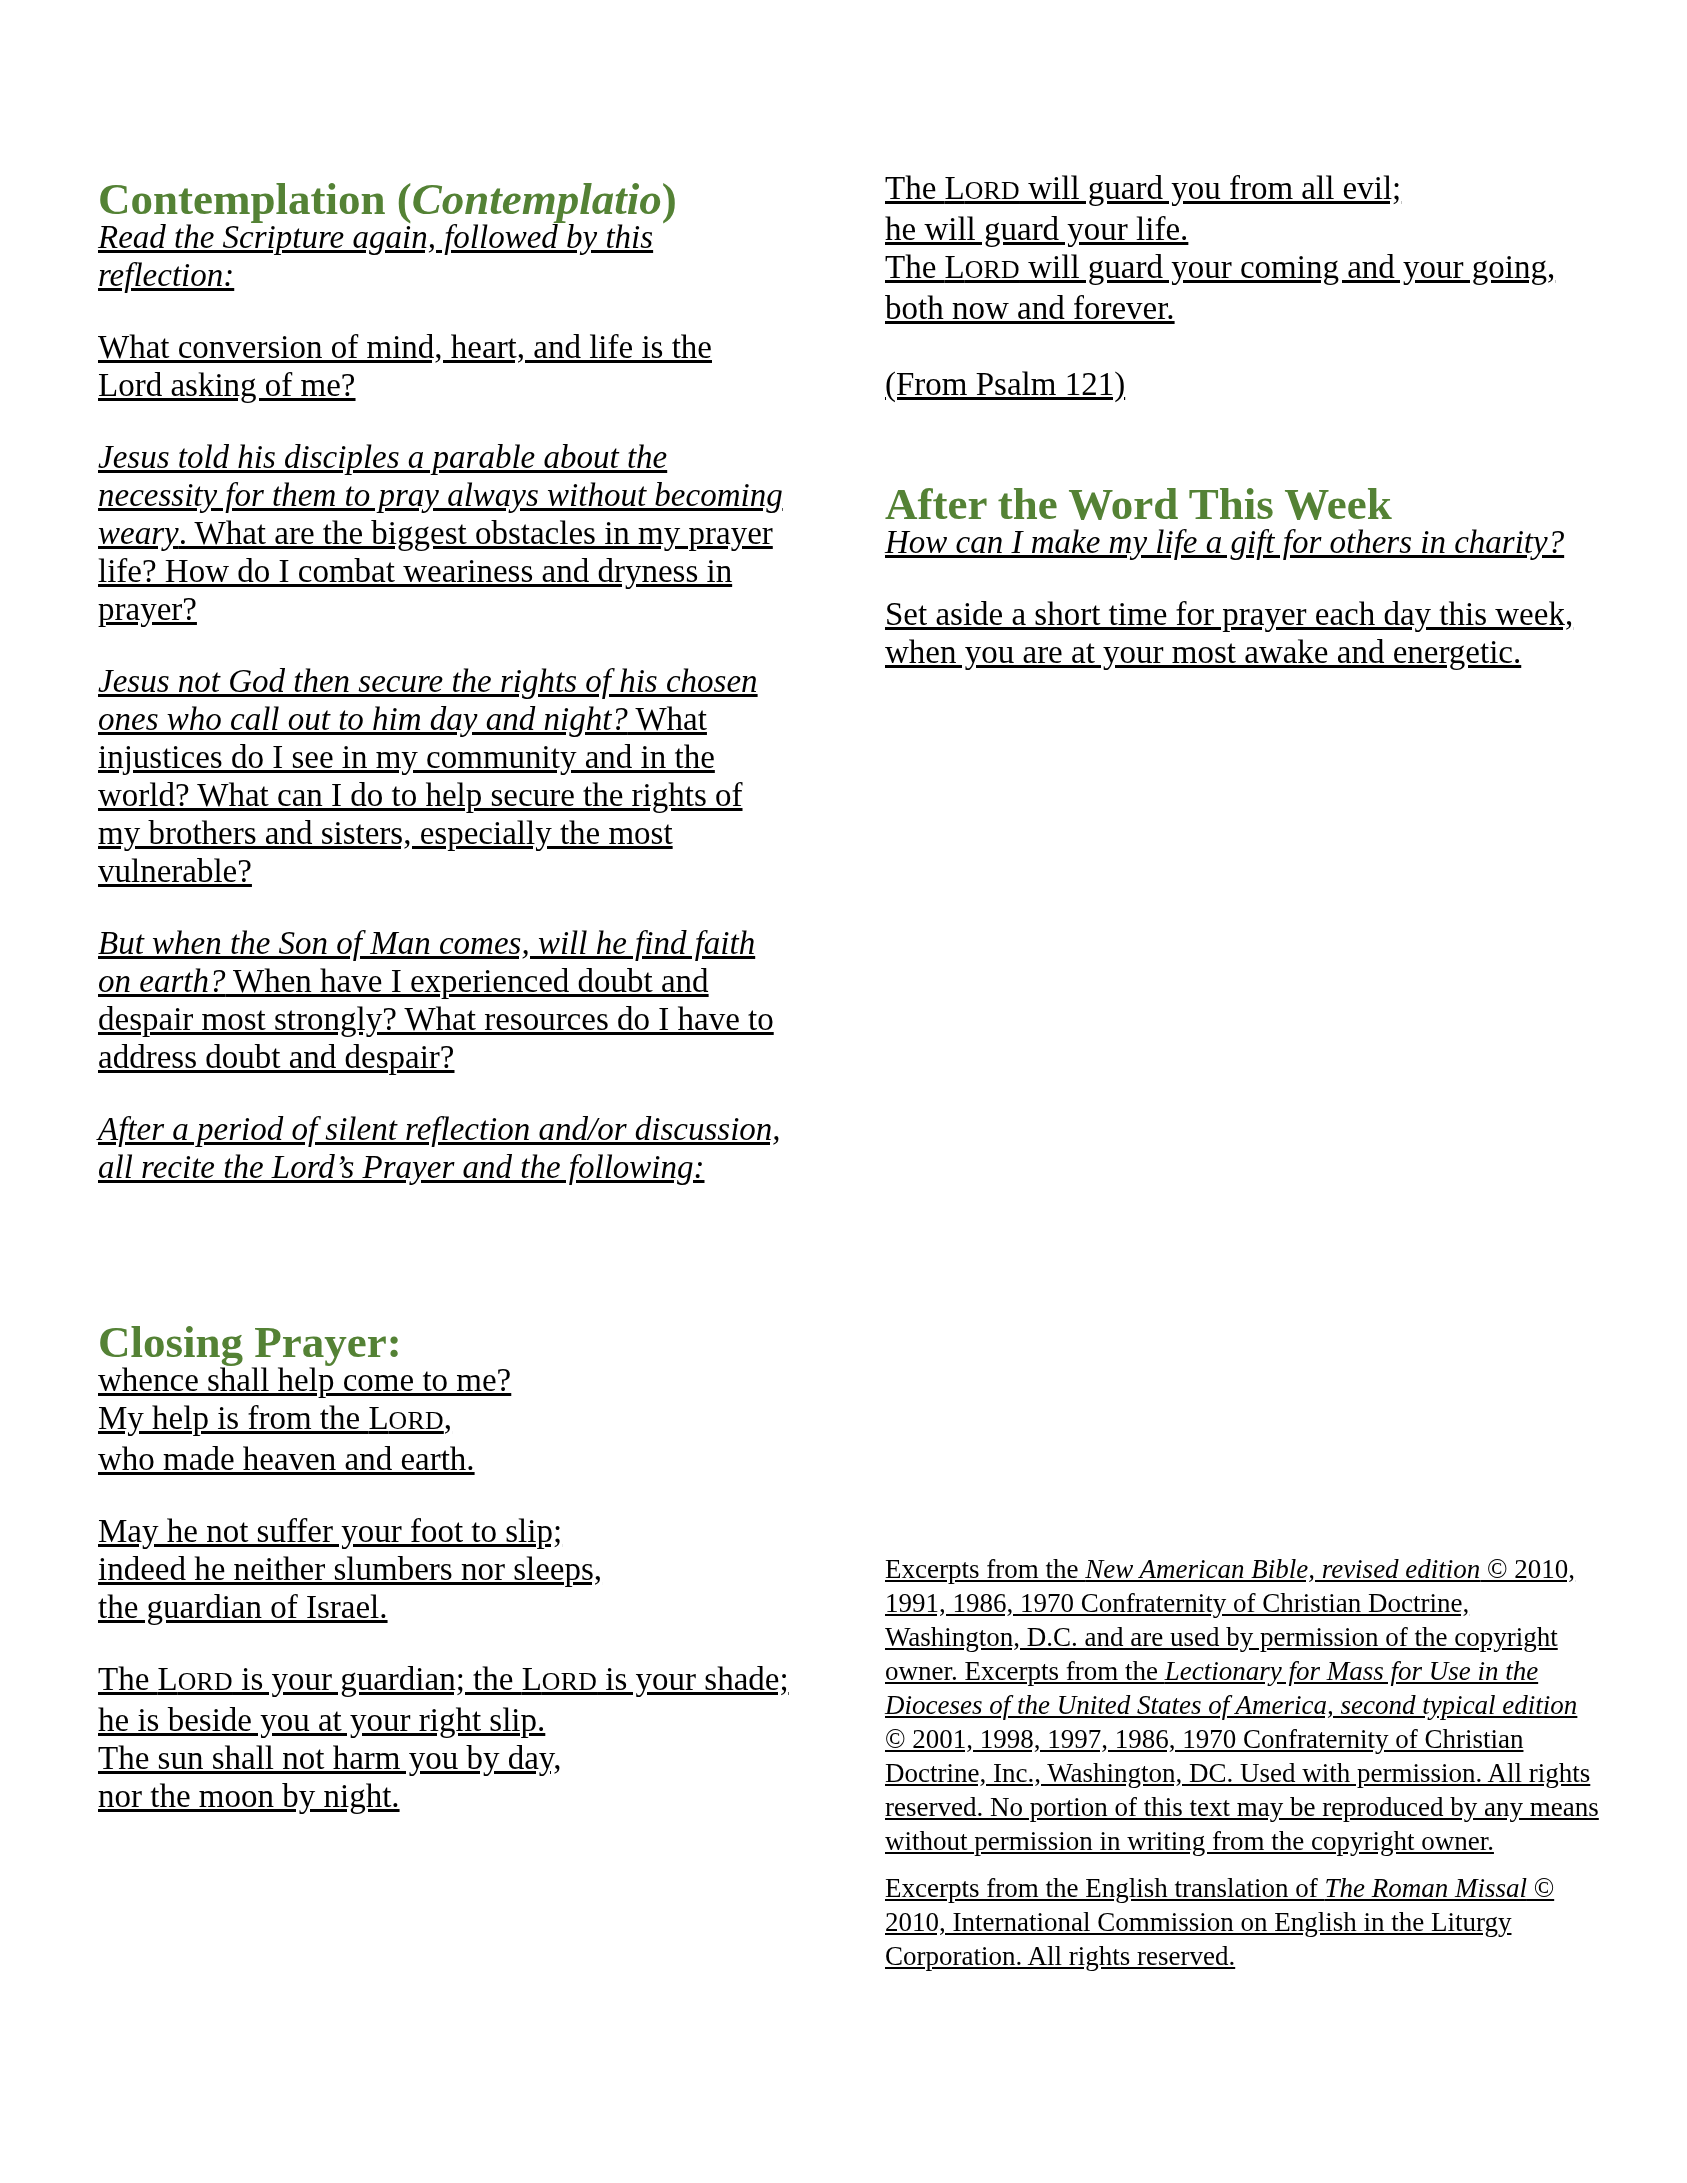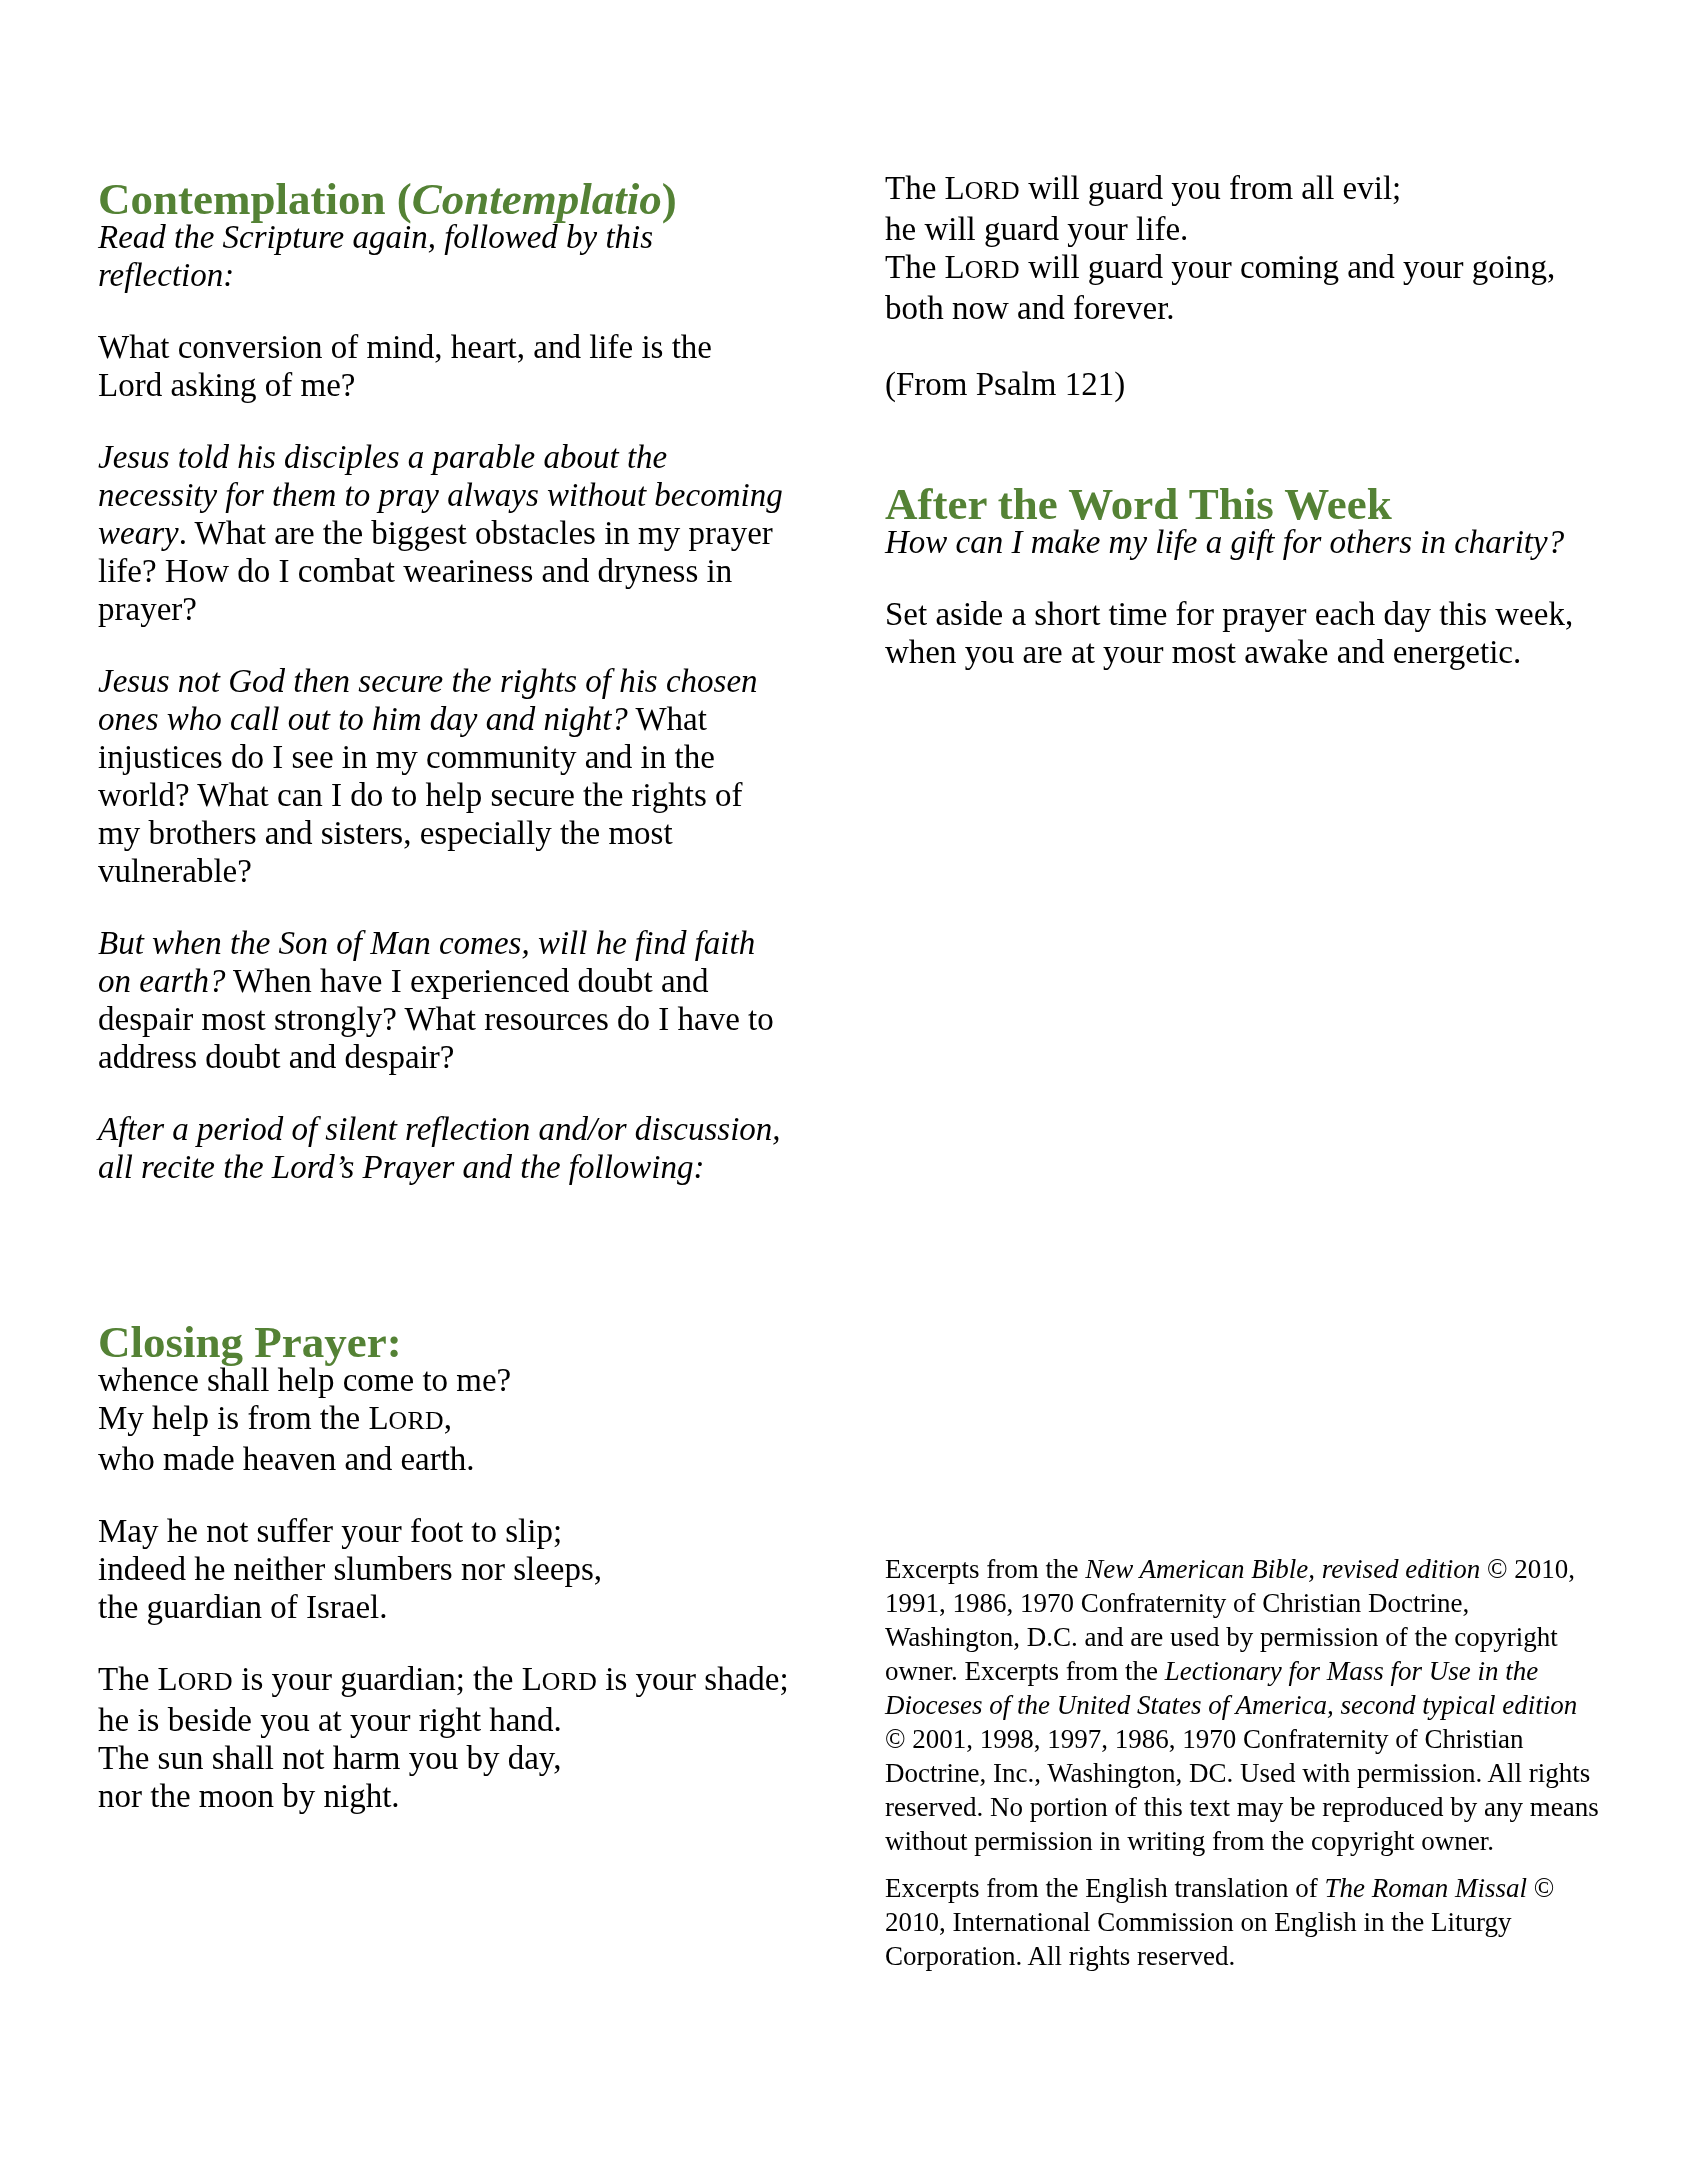--- a/index.html
+++ b/index.html
@@ -4,21 +4,21 @@
 <style>
   html, body { margin: 0; padding: 0; background: #ffffff; }
   body { width: 1687px; height: 2183px; position: relative; overflow: hidden;
          font-family: "Liberation Serif", "DejaVu Serif", serif; color: #000; }
   .col { position: absolute; }
   .left { left: 98px; top: 173px; width: 708px; }
   .right-top { left: 885px; top: 169px; width: 728px; }
   .right-bottom { left: 885px; top: 1552px; width: 715px; }
   h2 { margin: 0; font-weight: bold; color: #548235; font-size: 45px; line-height: 53px; }
   h2 i { font-style: italic; }
-  p { margin: 0; font-size: 33px; line-height: 38px; }
+  p { margin: 0; font-size: 33px; line-height: 38px; text-decoration: underline; }
   .gap { margin-top: 34px; }
   .it { font-style: italic; }
   .sc { font-size: 0.78em; letter-spacing: 0.3px; }
   .fn p { font-size: 27px; line-height: 34px; }
   .fn p + p { margin-top: 13.2px; }
 </style>
 </head>
 <body>
 
 <div class="col left">
@@ -41,21 +41,21 @@
     <p><span>My help is from the </span><span><span>L</span><span class="sc">ORD</span></span><span>,</span></p>
     <p>who made heaven and earth.</p>
   </div>
   <div class="gap">
     <p>May he not suffer your foot to slip;</p>
     <p>indeed he neither slumbers nor sleeps,</p>
     <p>the guardian of Israel.</p>
   </div>
   <div class="gap">
     <p><span>The </span><span><span>L</span><span class="sc">ORD</span></span><span> is your guardian; the </span><span><span>L</span><span class="sc">ORD</span></span><span> is your shade;</span></p>
-    <p>he is beside you at your right hand.</p>
+    <p>he is beside you at your right slip.</p>
     <p>The sun shall not harm you by day,</p>
     <p>nor the moon by night.</p>
   </div>
 </div>
 
 <div class="col right-top">
   <div>
     <p><span>The </span><span><span>L</span><span class="sc">ORD</span></span><span> will guard you from all evil;</span></p>
     <p>he will guard your life.</p>
     <p><span>The </span><span><span>L</span><span class="sc">ORD</span></span><span> will guard your coming and your going,</span></p>

